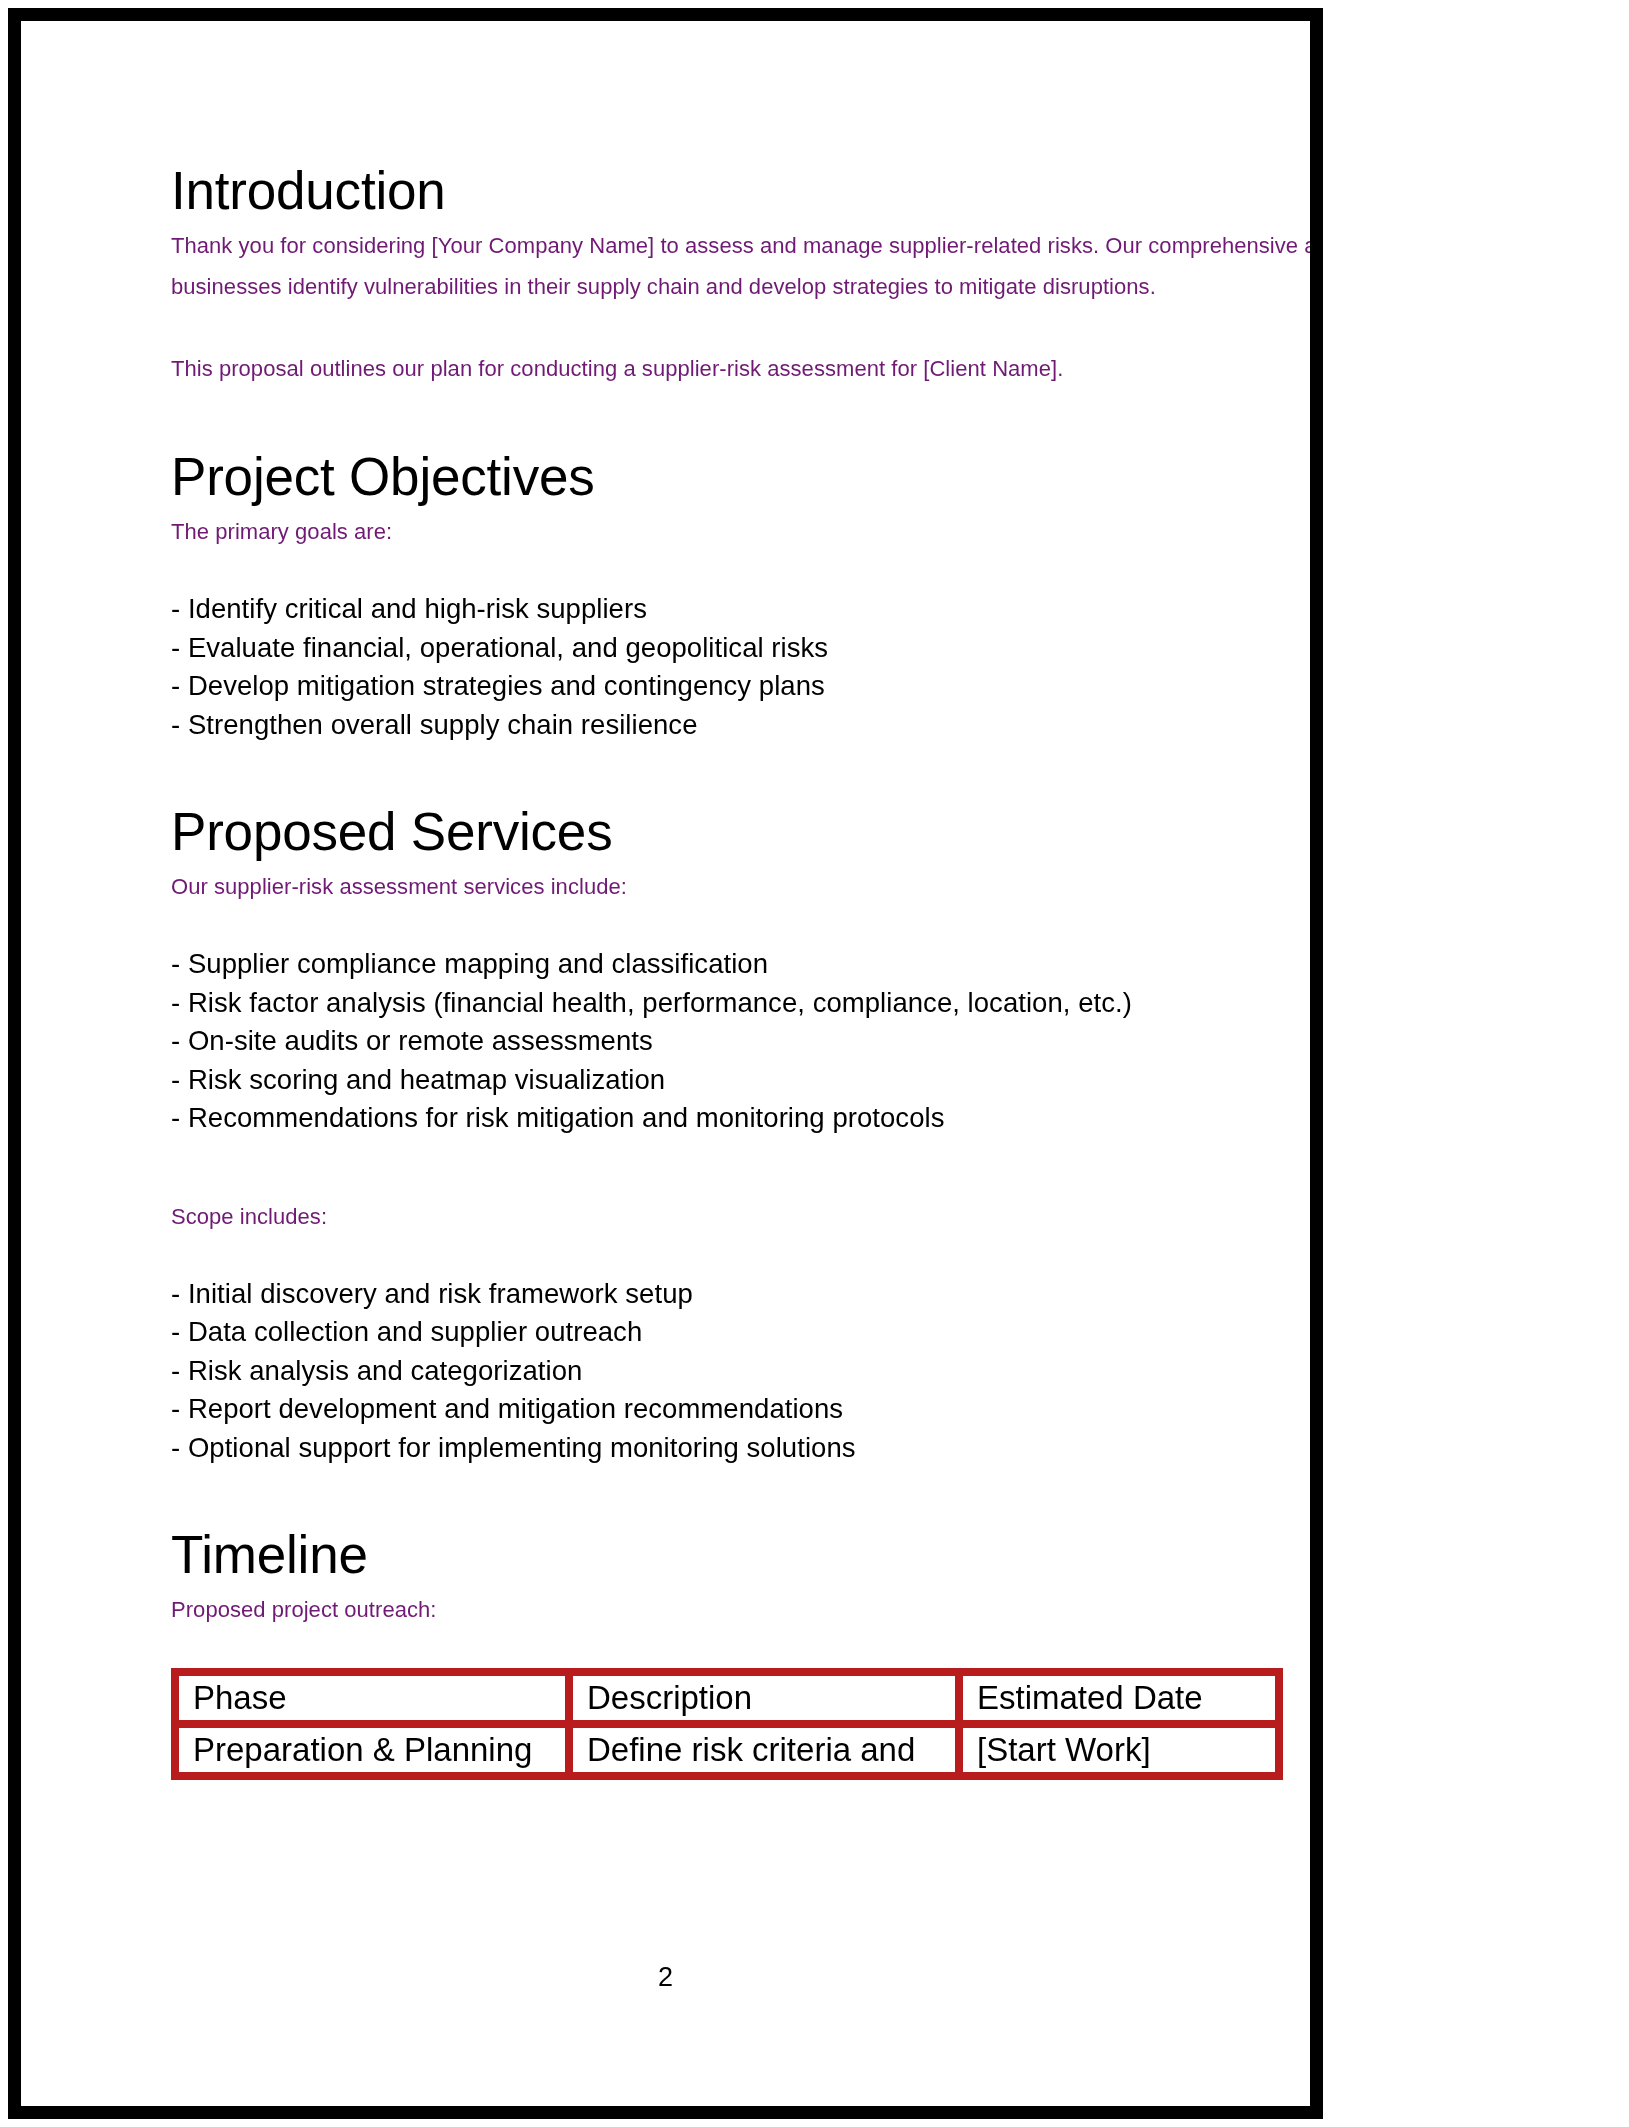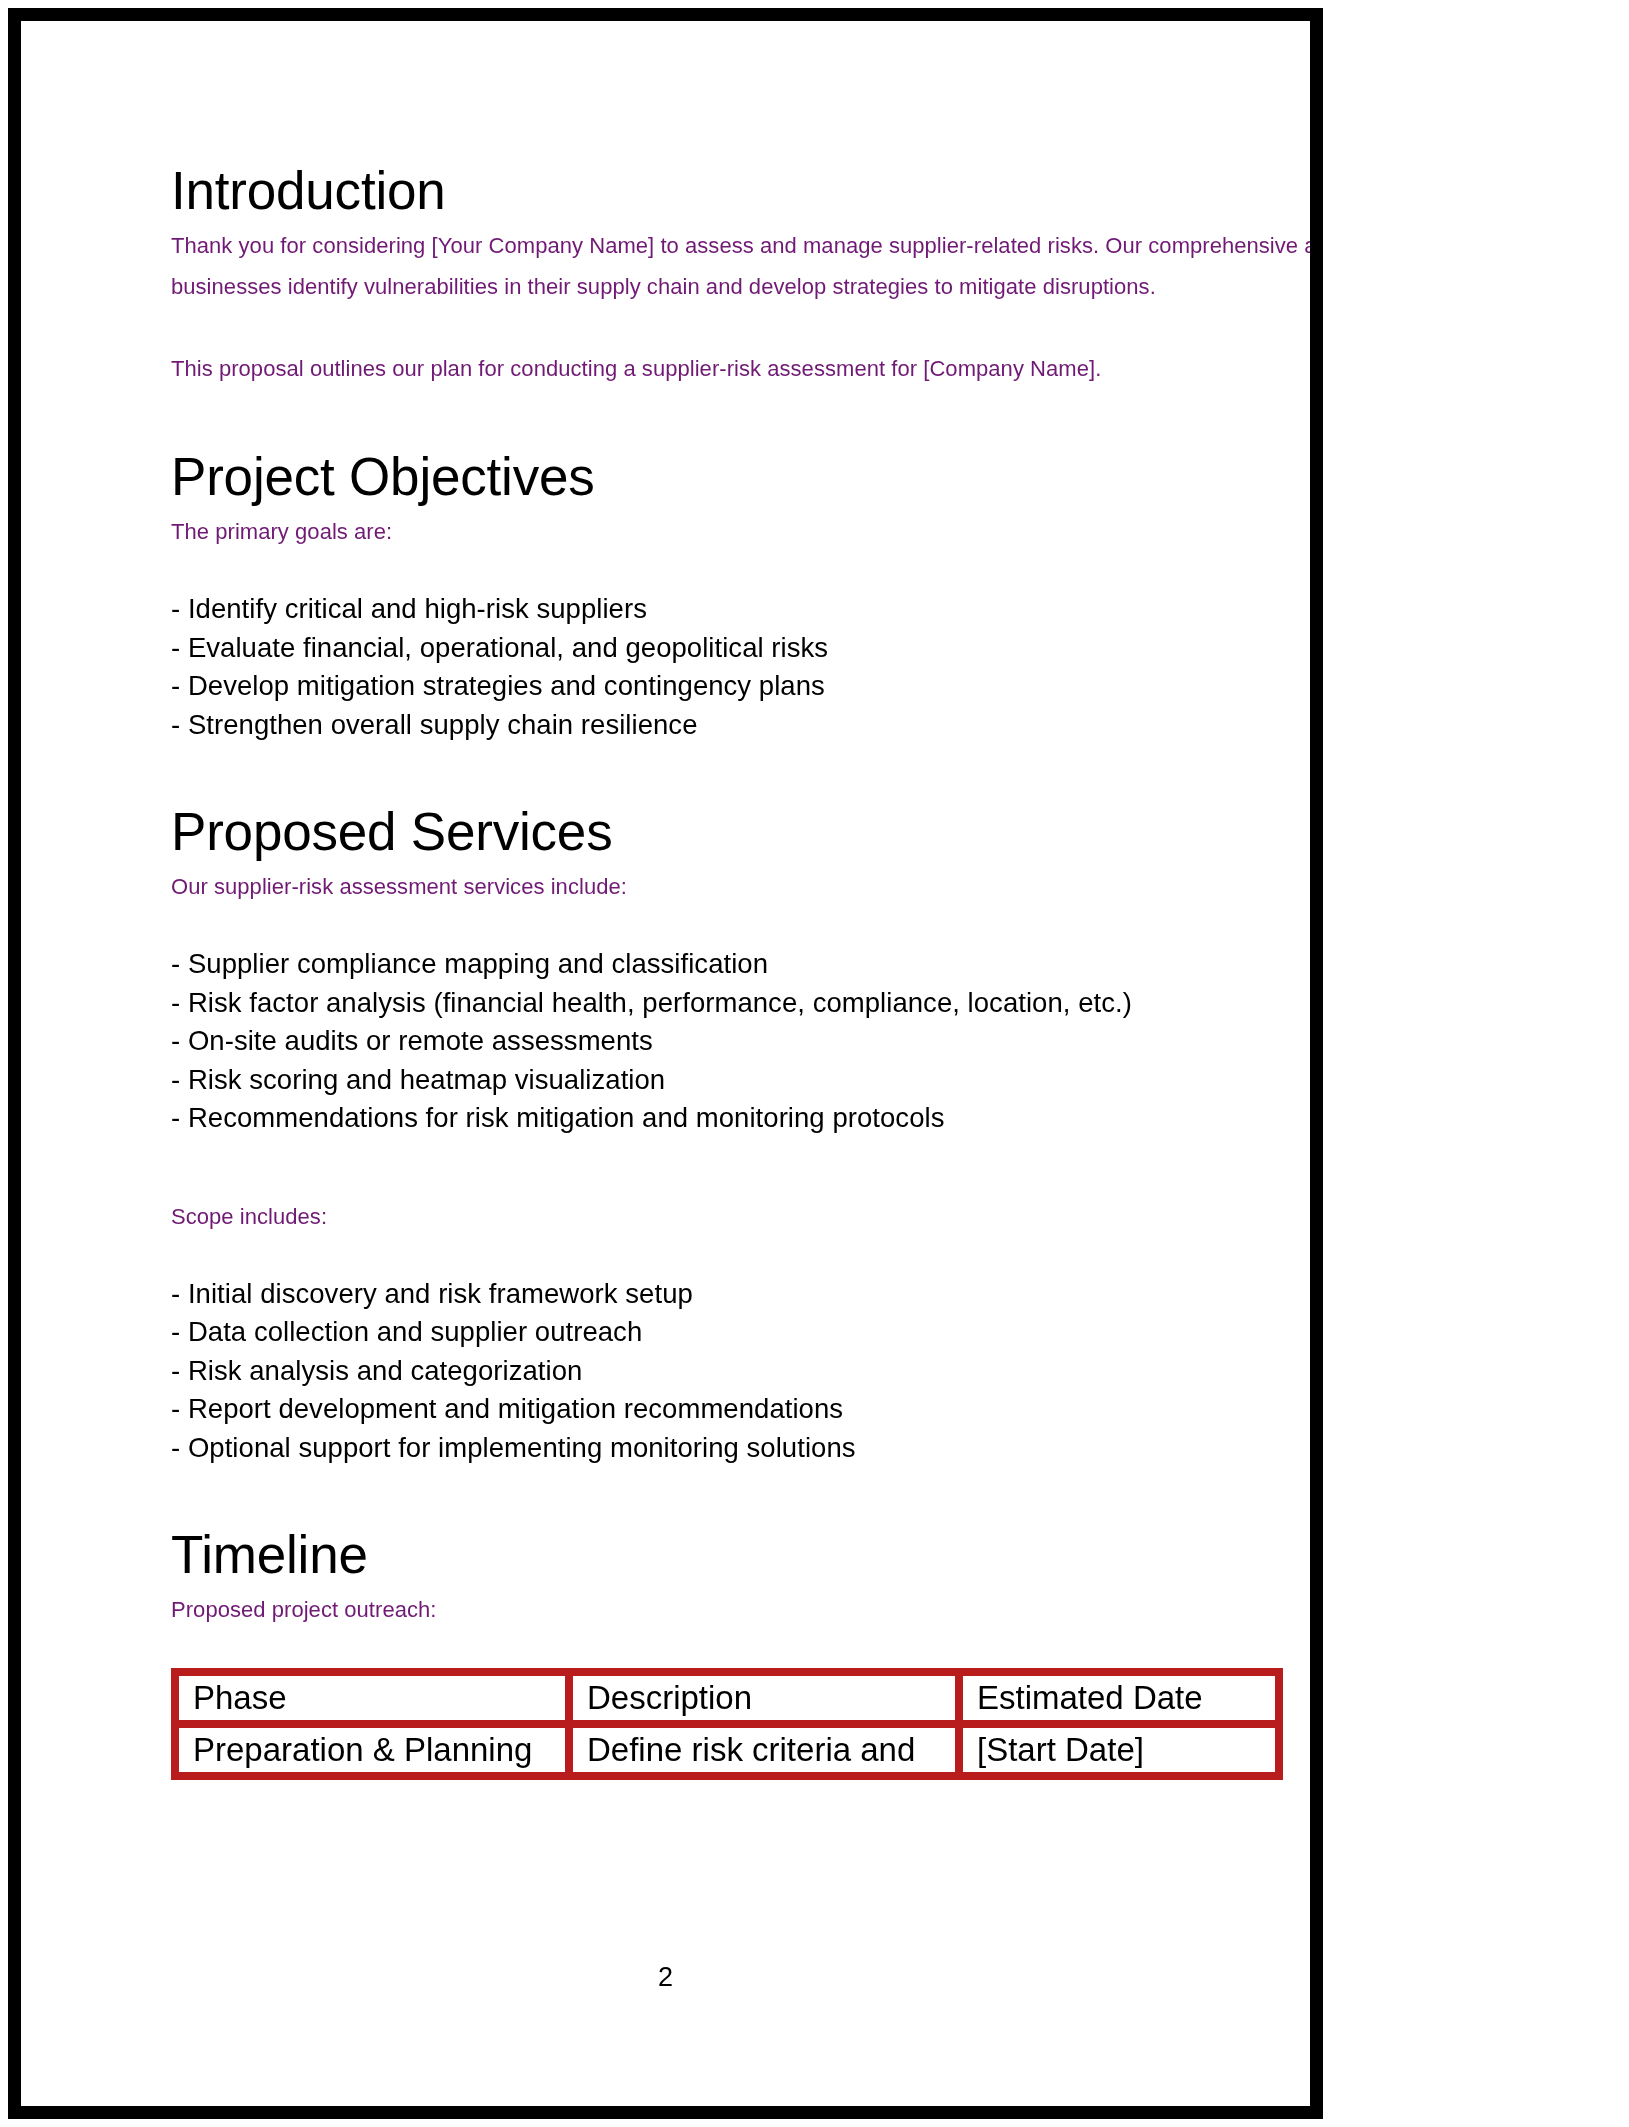--- a/index.html
+++ b/index.html
@@ -118,21 +118,21 @@
 <div class="page-outer">
   <div class="page-frame">
     <div class="page-inner">
 
       <div class="content">
 
         <div class="section-block">
           <h1 class="section-heading">Introduction</h1>
           <p class="body-text">Thank you for considering [Your Company Name] to assess and manage supplier-related risks. Our comprehensive approach helps businesses identify vulnerabilities in their supply chain and develop strategies to mitigate disruptions.</p>
           <div class="para-gap"></div>
-          <p class="body-text">This proposal outlines our plan for conducting a supplier-risk assessment for [Company Name].</p>
+          <p class="body-text">This proposal outlines our plan for conducting a supplier-risk assessment for [Client Name].</p>
         </div>
 
         <div class="sec-gap"></div>
 
         <div class="section-block">
           <h1 class="section-heading">Project Objectives</h1>
           <p class="body-text">The primary goals are:</p>
           <div class="list-gap"></div>
           <ul class="dash-list">
             <li>- Identify critical and high-risk suppliers</li>
@@ -185,21 +185,21 @@
             </colgroup>
             <tbody>
               <tr>
                 <td>Phase</td>
                 <td>Description</td>
                 <td>Estimated Date</td>
               </tr>
               <tr>
                 <td>Preparation &amp; Planning</td>
                 <td>Define risk criteria and</td>
-                <td>[Start Date]</td>
+                <td>[Start Work]</td>
               </tr>
             </tbody>
           </table>
         </div>
 
       </div>
 
       <div class="page-number">2</div>
 
     </div>

